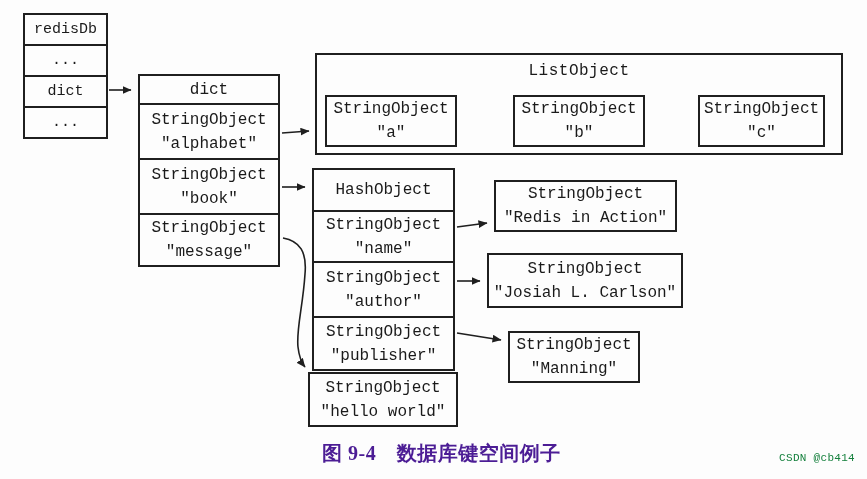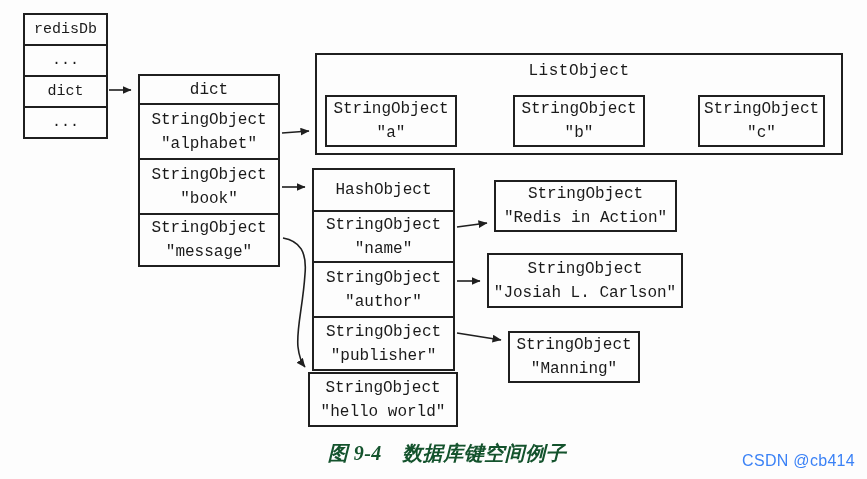--- a/index.html
+++ b/index.html
@@ -22,28 +22,28 @@
     display:flex;flex-direction:column;align-items:center;justify-content:center;
     font-size:16px;line-height:24px;white-space:nowrap;
   }
   
   .frame{position:absolute;border:2px solid #1f1f1f;background:#fdfdfd;box-sizing:border-box;}
   .frame-title{
     position:absolute;left:0;right:0;top:7px;text-align:center;
     font-size:16px;letter-spacing:.5px;
   }
   .caption{
-    position:absolute;left:322px;top:440px;width:250px;text-align:center;
+    position:absolute;left:322px;top:440px;width:250px;text-align:left;
     font-family:"Liberation Serif","DejaVu Serif",serif;
-    font-size:20px;font-weight:600;color:#14532d;letter-spacing:.5px;white-space:nowrap;font-style:italic;
+    font-size:20px;font-weight:600;color:#4c1d95;letter-spacing:.5px;white-space:nowrap;
   }
   .watermark{
     position:absolute;right:12px;top:452px;
-    font-family:Liberation Sans, sans-serif;
-    font-size:16px;color:#3b82f6;letter-spacing:.3px;
+    font-family:Liberation Mono, monospace;
+    font-size:11px;color:#15803d;letter-spacing:.3px;
   }
 </style>
 </head>
 <body>
 
 <div class="canvas">
 
   <svg class="arrows" viewBox="0 0 867 479">
     <defs>
       <marker id="ah" markerWidth="10" markerHeight="9" refX="8.5" refY="4" orient="auto" markerUnits="userSpaceOnUse">

